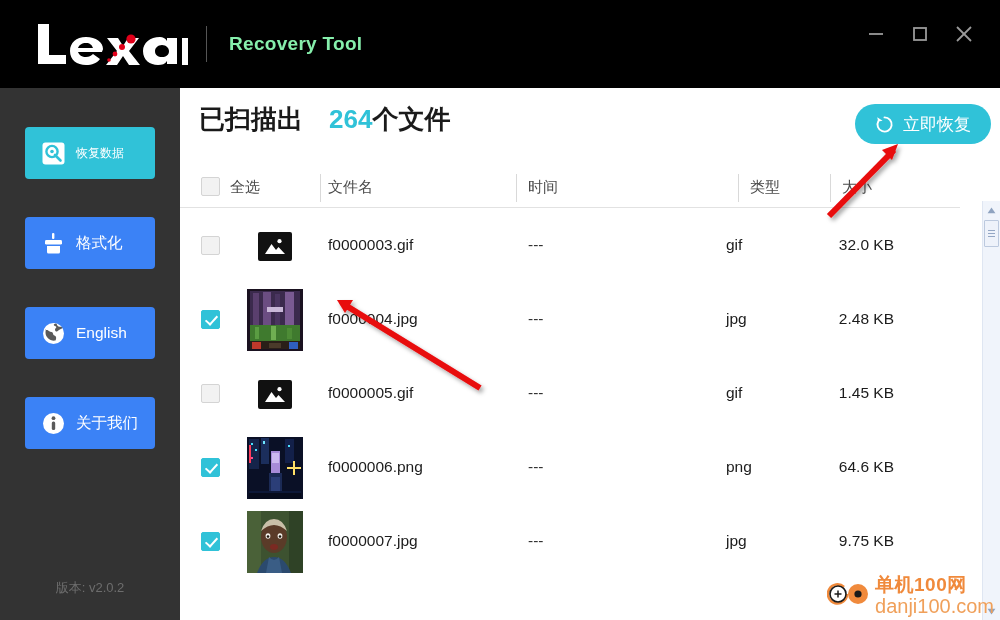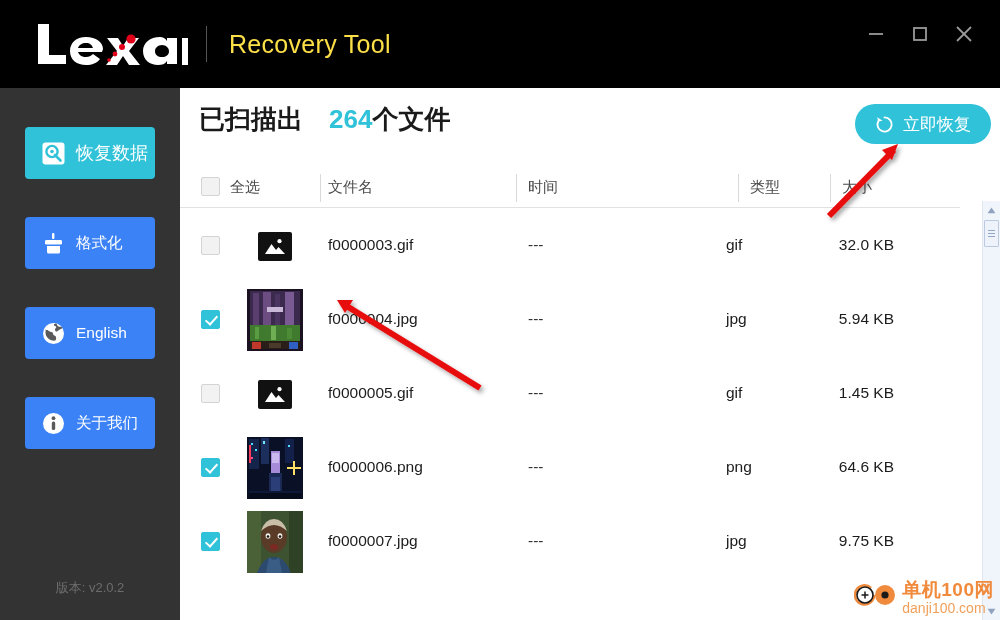--- a/index.html
+++ b/index.html
@@ -20,21 +20,21 @@
     display: flex; align-items: center; height: 48px;
   }
   .lexar-logo {
     position: relative; width: 152px; height: 46px;
   }
   .lexar-logo svg { display: block; }
   .logo-divider {
     width: 1px; height: 36px; background: #555; margin: 0 22px 0 18px;
   }
   .app-subtitle {
-    color: #fde047; font-size: 25px; font-weight: 400; letter-spacing: .3px;
+    color: #86efac; font-size: 19px; font-weight: 700; letter-spacing: .3px;
     white-space: nowrap;
   }
   .winbtns {
     position: absolute; right: 14px; top: 14px;
     display: flex; align-items: center; gap: 0px;
   }
   .winbtn {
     width: 44px; height: 40px; display: flex; align-items: center;
     justify-content: center; color: #9a9a9a; cursor: pointer;
   }
@@ -51,21 +51,21 @@
     display: flex; align-items: center; cursor: pointer;
   }
   .side-item.active { background: #30c2d8; }
   .side-ico {
     width: 28px; margin-left: 14px; display: flex; align-items: center;
     justify-content: center; flex: none;
   }
   .side-label {
     color: #ffffff; font-size: 15.5px; margin-left: 9px; white-space: nowrap;
   }
-  .side-item.active .side-label { font-size: 18px; }
+  .side-item.active .side-label { font-size: 12px; }
   .version {
     position: absolute; left: 0; top: 491px; width: 180px; text-align: center;
     color: #6d6d6d; font-size: 13px;
   }
 
   
   .main {
     position: absolute; left: 180px; top: 88px; width: 820px; height: 532px;
     background: #ffffff;
   }
@@ -152,21 +152,21 @@
 
   
   .watermark {
     position: absolute; right: 6px; bottom: 4px;
     display: flex; align-items: center; 
     pointer-events: none;
     justify-content: center;
   }
   .wm-text { line-height: 1.0; }
   .wm-cn { color: #f08a3c; font-size: 19px; font-weight: bold; letter-spacing: .5px; }
-  .wm-en { color: #f0a05a; font-size: 14px; margin-top: 2px; }
+  .wm-en { color: #f0a05a; font-size: 20px; margin-top: 2px; }
 
   
   .annot { position: absolute; left: 0; top: 0; width: 1000px; height: 620px;
            pointer-events: none; }
 </style>
 </head>
 <body>
 
 <div id="app">
 
@@ -333,21 +333,21 @@
             <rect x="40" y="39" width="5" height="11" fill="#4d8c36"></rect>
             <rect x="3" y="52" width="50" height="8" fill="#2a1f18"></rect>
             <rect x="5" y="53" width="9" height="7" fill="#c0392b"></rect>
             <rect x="42" y="53" width="9" height="7" fill="#2f5fc0"></rect>
             <rect x="22" y="54" width="12" height="5" fill="#4a3a2a"></rect>
           </svg>
         </div>
         <div class="cell c-name">f0000004.jpg</div>
         <div class="cell c-time">---</div>
         <div class="cell c-type">jpg</div>
-        <div class="cell c-size">5.94 KB</div>
+        <div class="cell c-size">2.48 KB</div>
       </div>
 
       <div class="row" style="top:148px">
         <div class="cell c-chk">
           <span class="chk"></span>
         </div>
         <div class="cell c-thumb">
           <span class="ph-icon">
             <svg width="22" height="19" viewBox="0 0 22 19">
               <circle cx="15.5" cy="4.2" r="2.1" fill="#ffffff"></circle>

